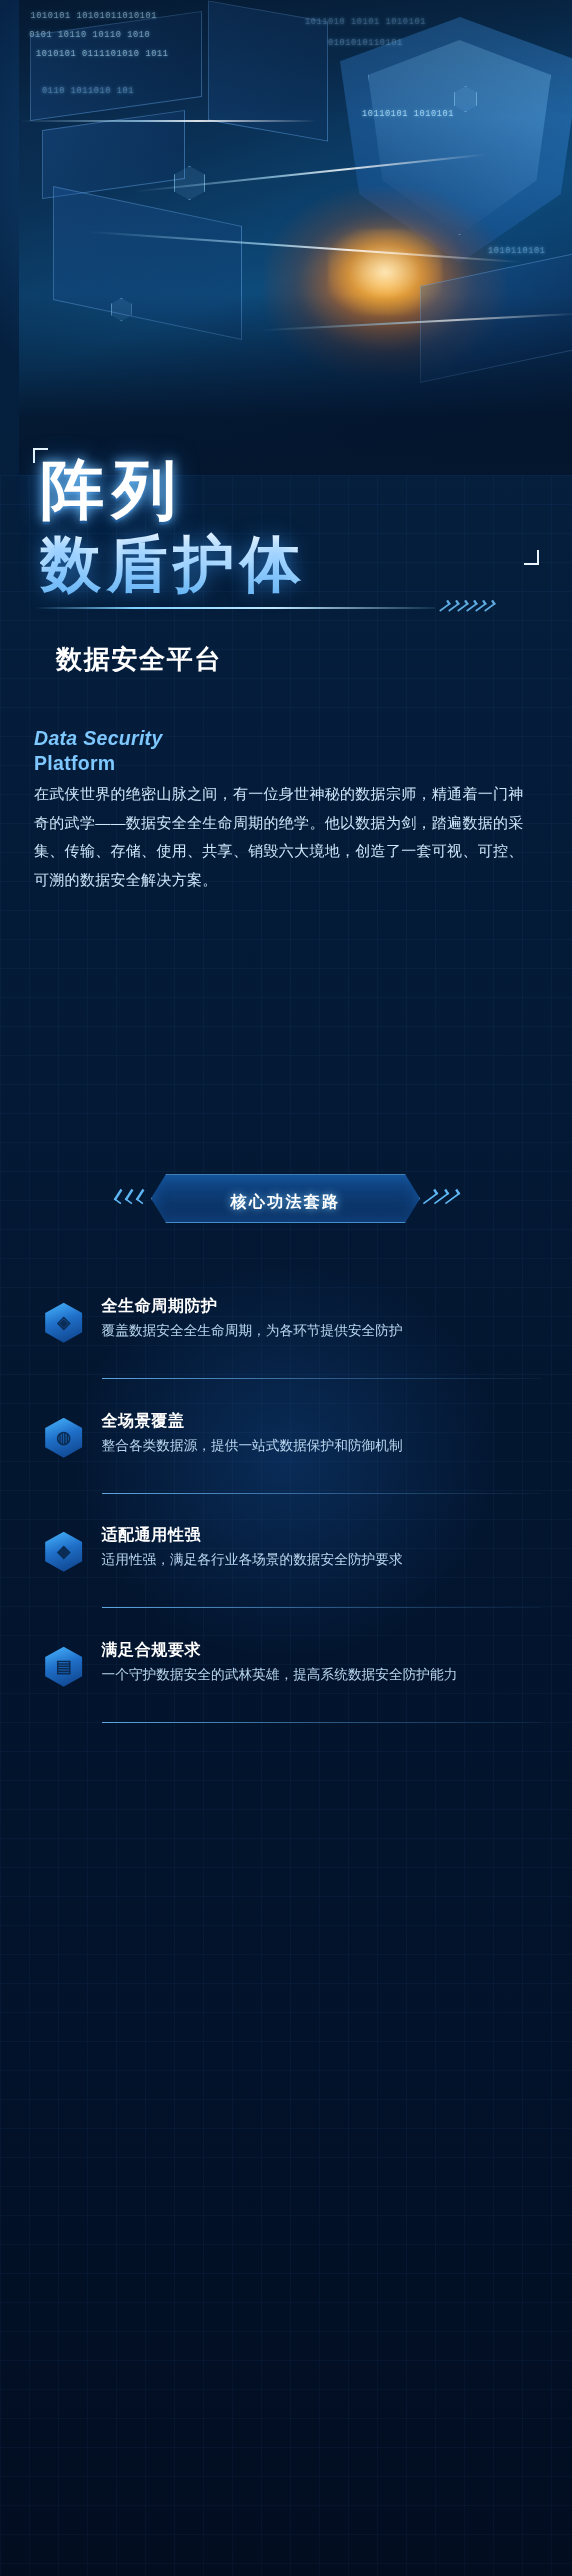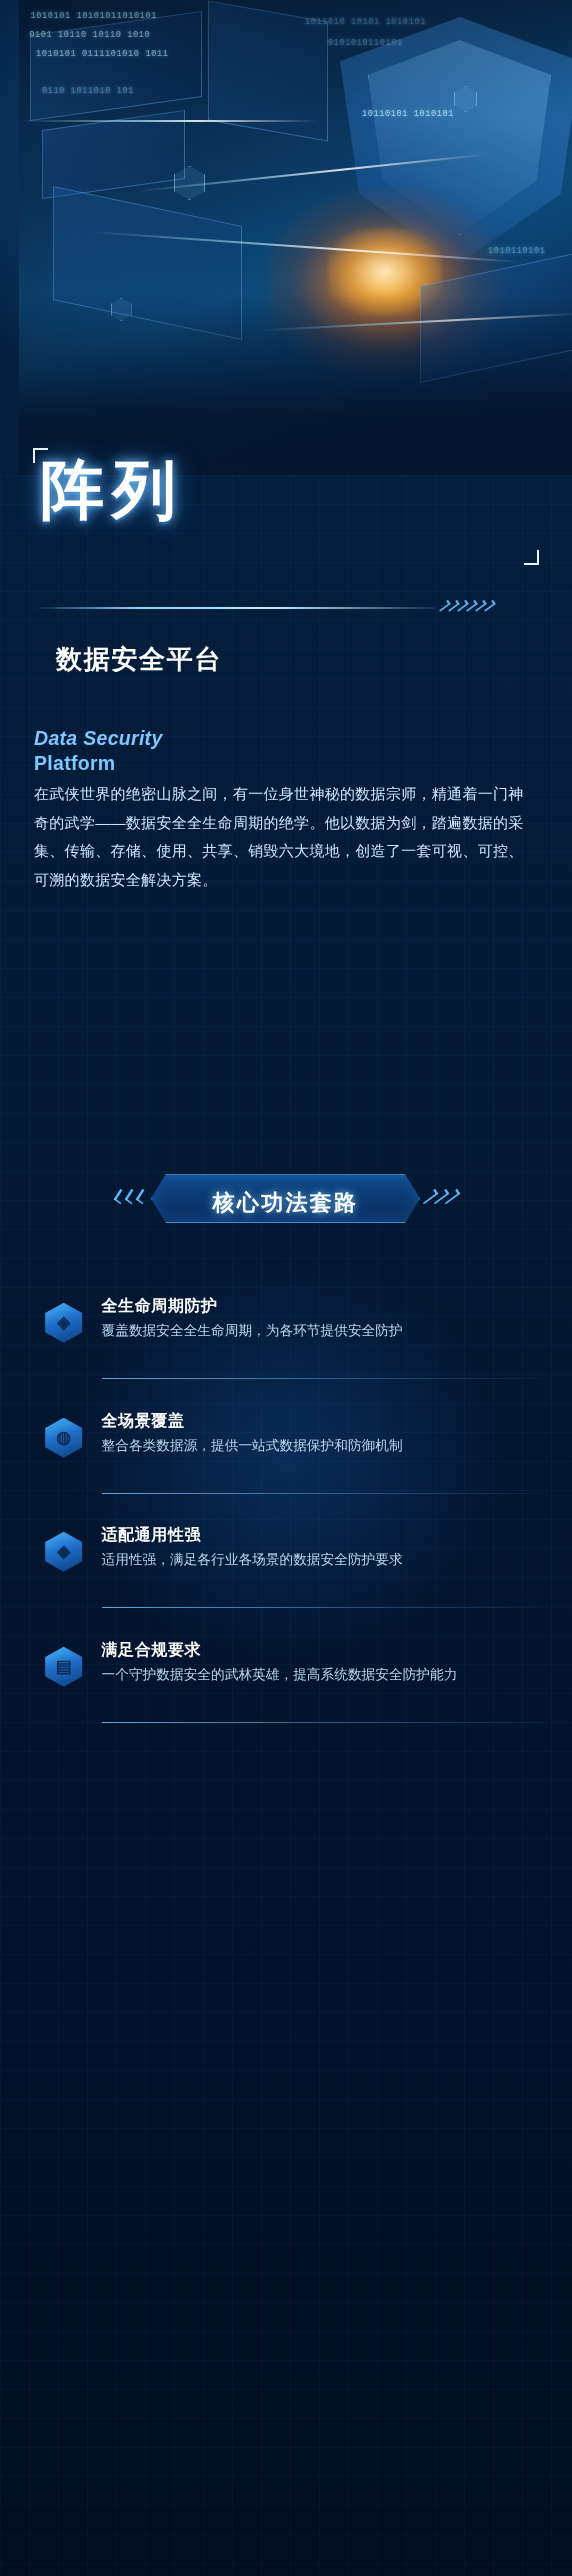--- a/index.html
+++ b/index.html
@@ -199,21 +199,21 @@
     background: linear-gradient(180deg, rgba(18,80,150,0.85) 0%, rgba(10,45,95,0.9) 100%);
     border: 1.1px solid rgba(110,200,255,0.55);
     clip-path: polygon(15px 0, calc(100% - 15px) 0, 100% 50%, calc(100% - 15px) 100%, 15px 100%, 0 50%);
     box-shadow: 0 0 17px rgba(40,130,230,0.45) inset;
   }
   .banner-text {
     position: absolute;
     left: 34px; top: 0;
     width: 269px; height: 57px;
     display: flex; align-items: center; justify-content: center;
-    font-size: 22px; font-weight: bold; color: #ffffff;
+    font-size: 16px; font-weight: bold; color: #ffffff;
     letter-spacing: 2.3px;
     text-shadow: 0 0 8px rgba(130,210,255,0.9);
   }
   .banner-arrows {
     position: absolute; top: 15px;
     display: flex; gap: 4px;
   }
   .banner-arrows.left { left: 0; }
   .banner-arrows.right { right: 0; }
   .banner-arrows i {
@@ -352,20 +352,21 @@
     <div class="vignette"></div>
   </div>
 
   <div class="bg-grid"></div>
   <div class="bg-glow-b"></div>
 
   <div class="titleblock">
     <div class="title-bracket-left"></div>
     <div class="title-bracket-right"></div>
     <div class="main-title">阵列</div>
+    <div class="sub-title">数盾护体</div>
     <div class="title-underline"></div>
     <div class="title-chevrons">
       <i></i>
         <i></i>
         <i></i>
         <i></i>
         <i></i>
         <i></i>
     </div>
   </div>

